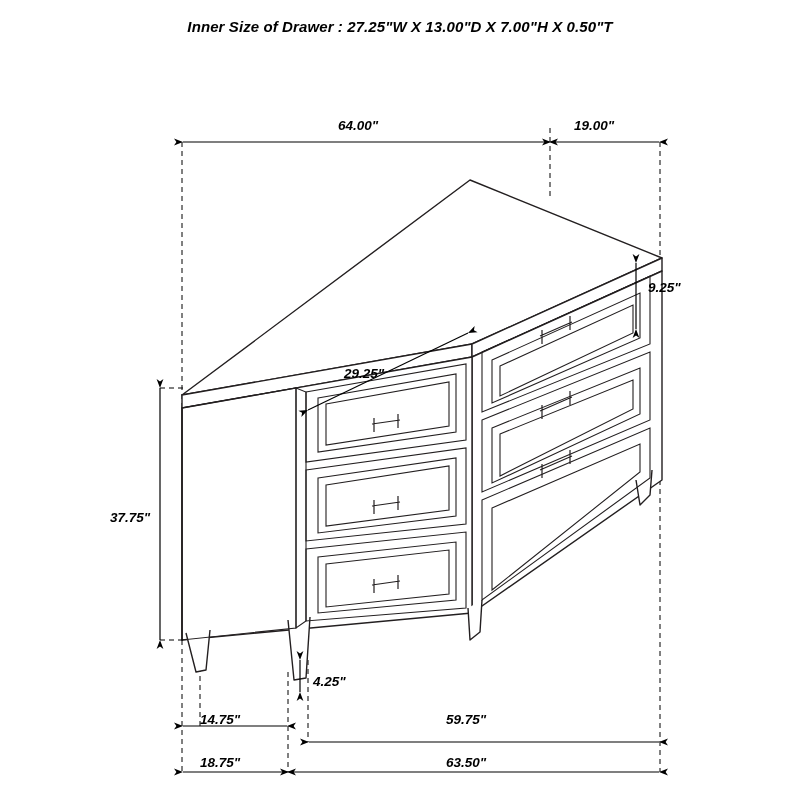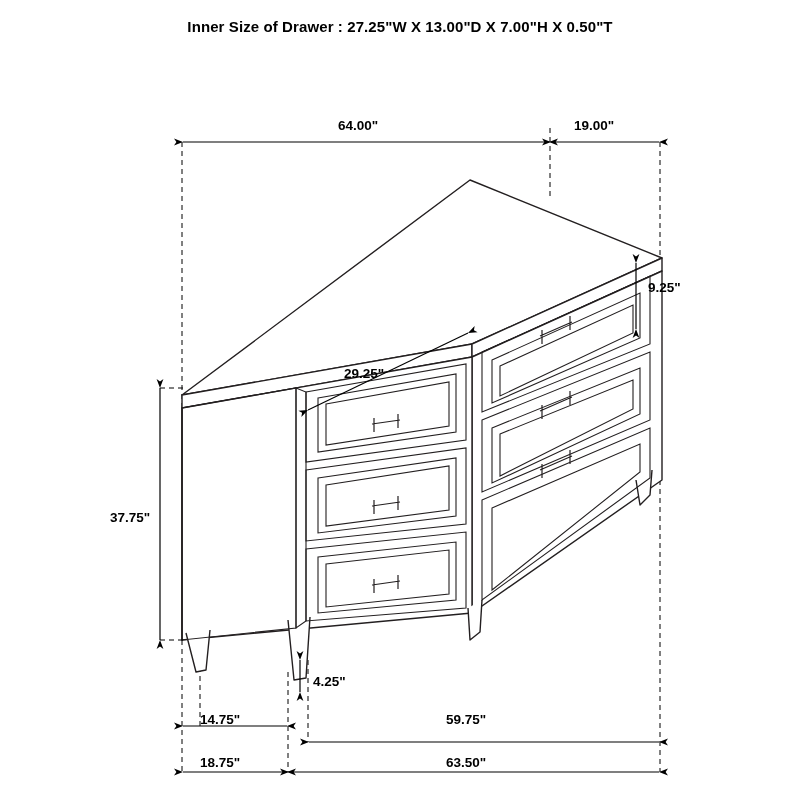--- a/index.html
+++ b/index.html
@@ -11,20 +11,21 @@
     width: 800px;
     height: 800px;
     font-family: "Liberation Sans", sans-serif;
     color: #000000;
     overflow: hidden;
   }
   #page {
     position: relative;
     width: 676px;
     height: 800px;
+    font-style: italic;
   }
   #title {
     position: absolute;
     top: 18px;
     left: 0;
     width: 800px;
     text-align: center;
     font-size: 15px;
     font-weight: bold;
     letter-spacing: 0.1px;

